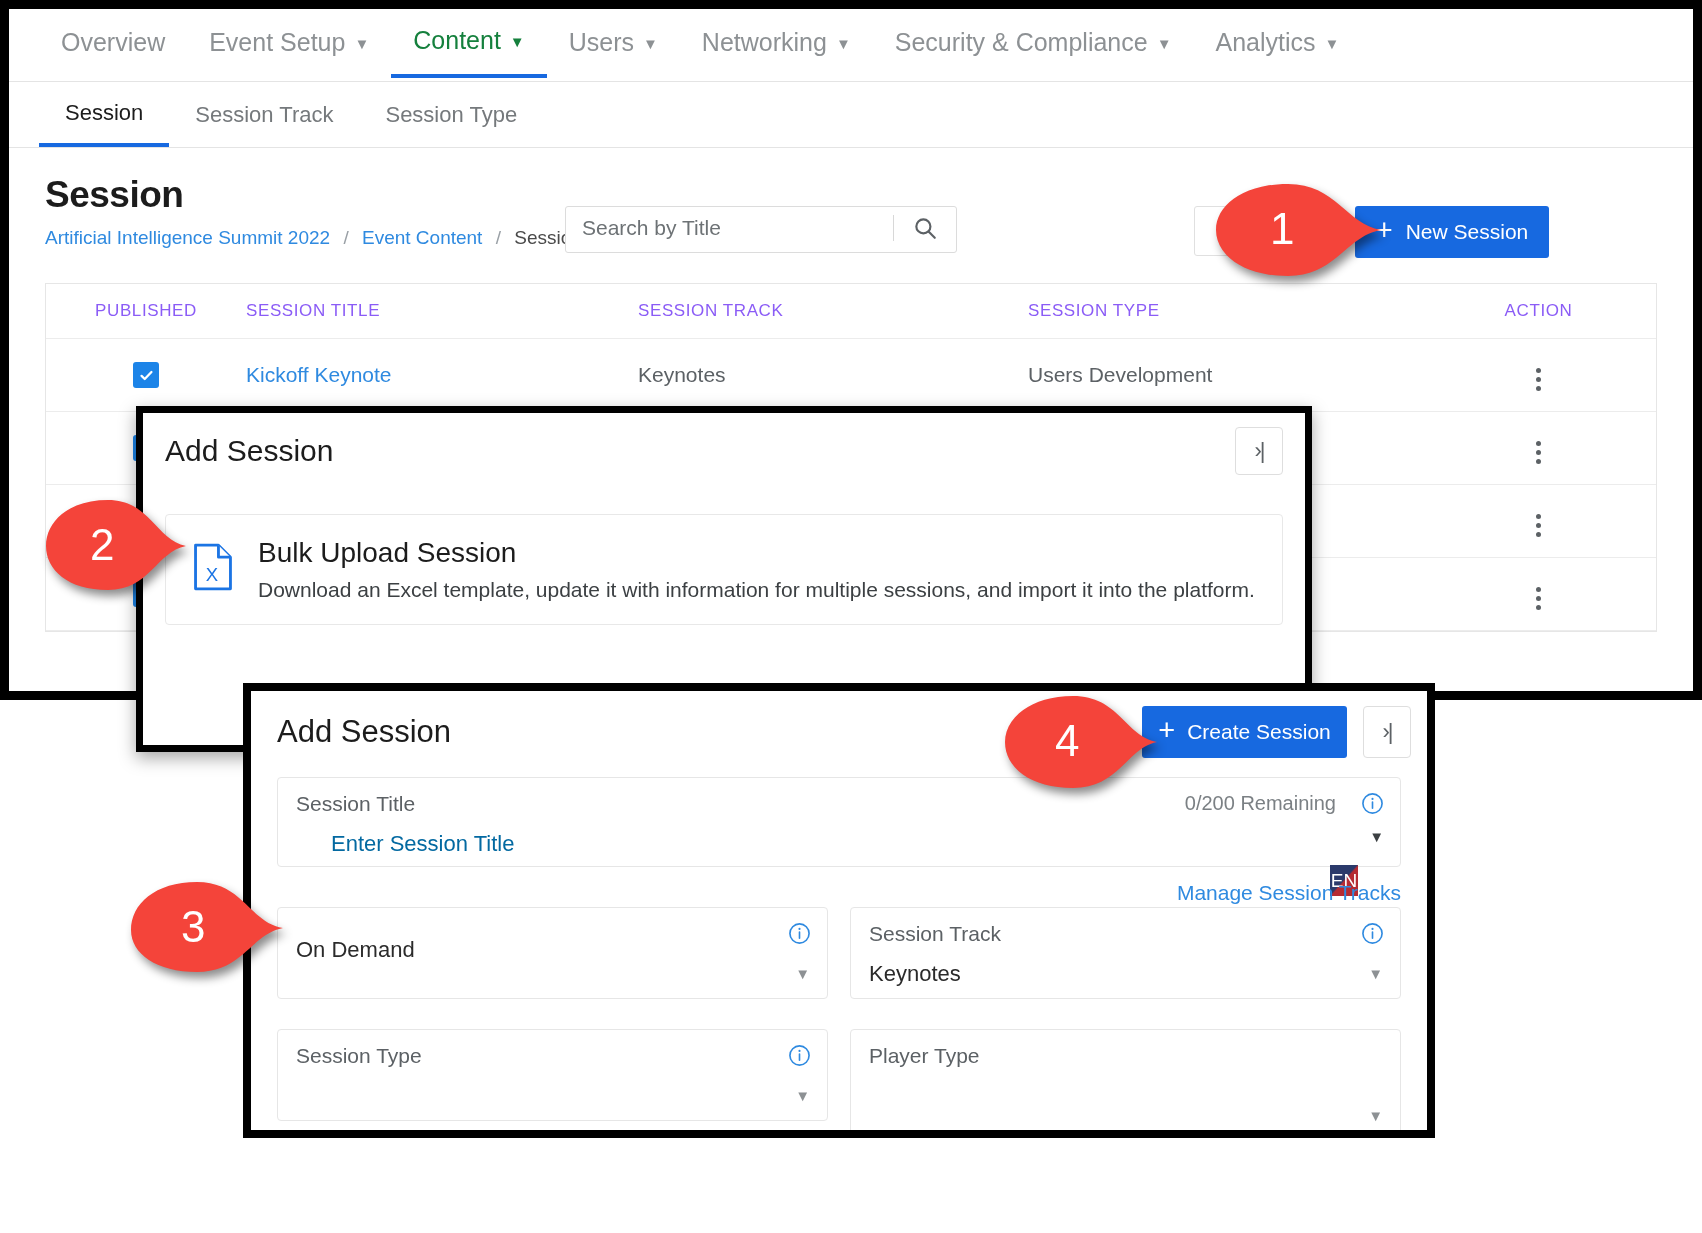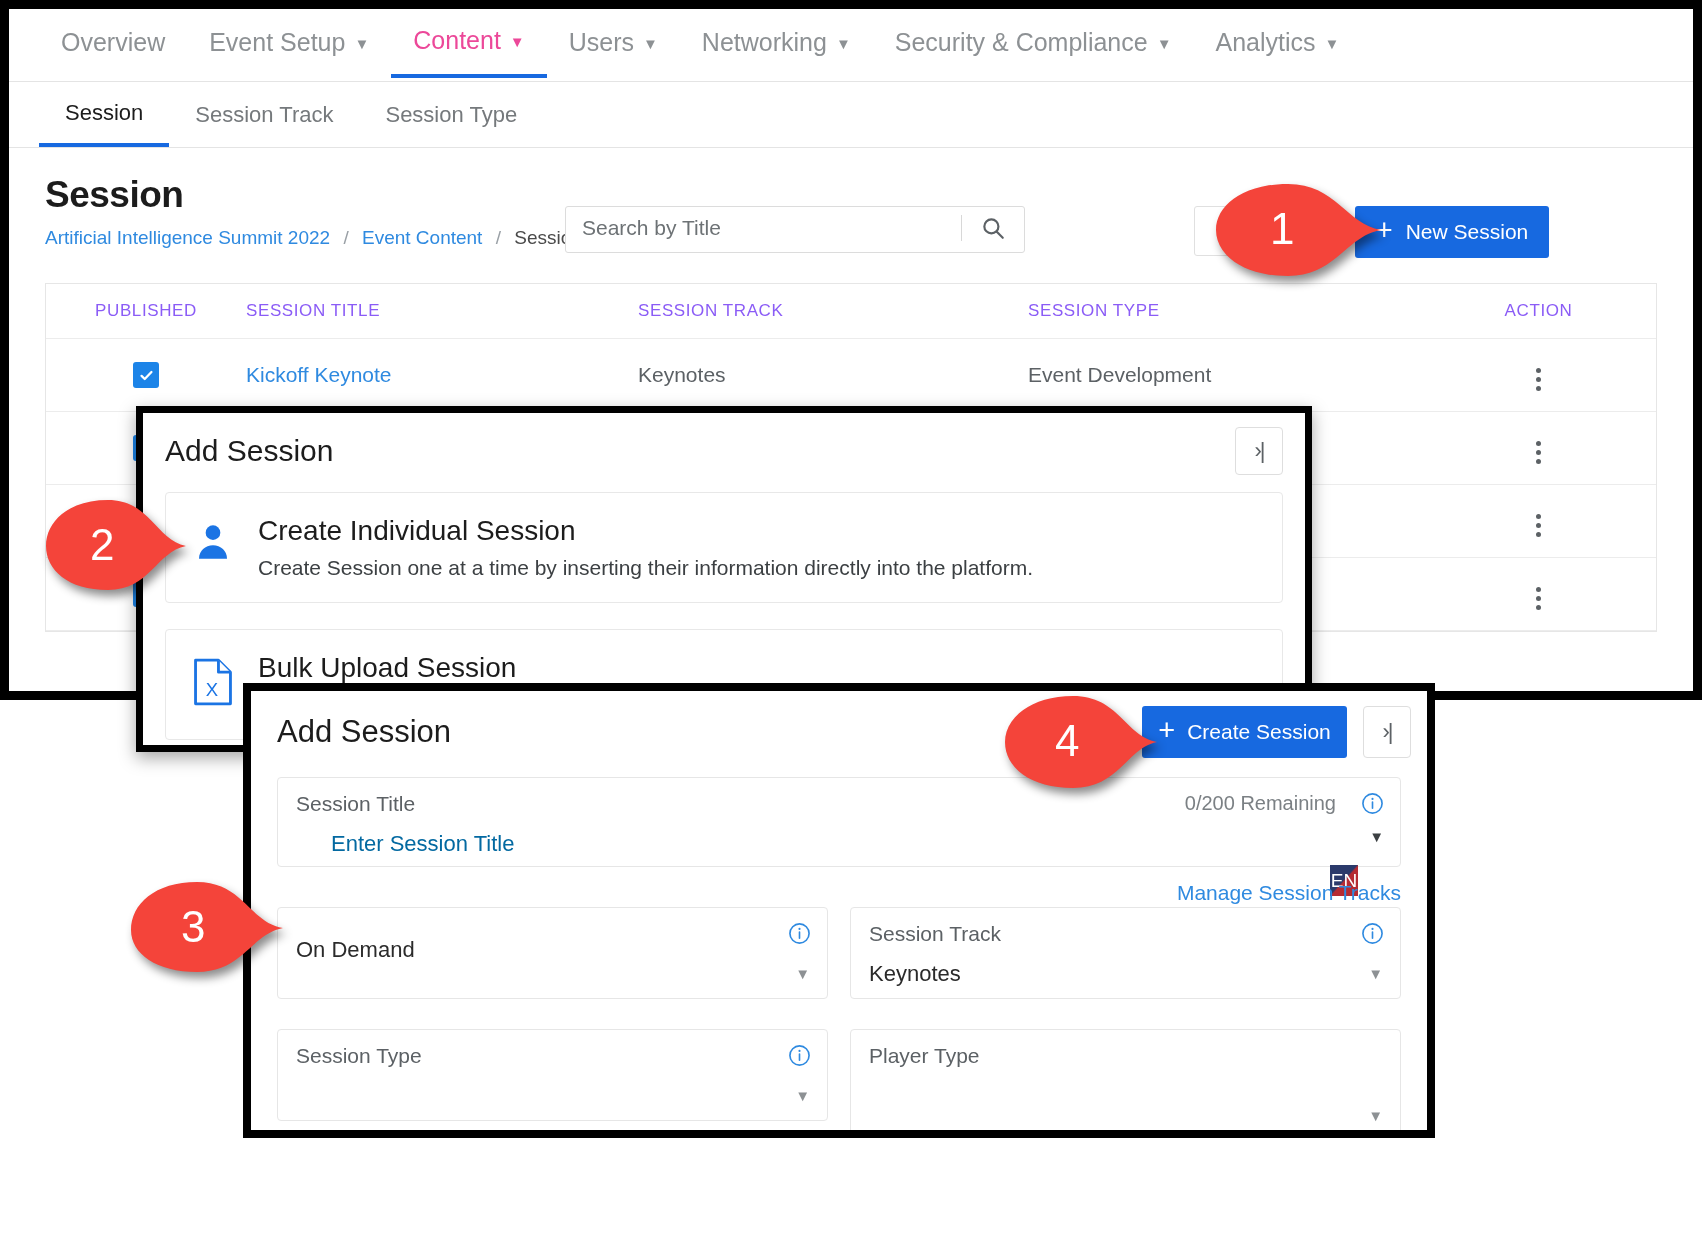--- a/index.html
+++ b/index.html
@@ -20,21 +20,21 @@
 
   
   .topnav{
     height:73px; display:flex; align-items:center; padding:0 0 6px 30px;
     border-bottom:1px solid #e4e4e4; position:relative;
   }
   .topnav-item{
     font-size:25px; color:#8d9194; padding:0 22px; height:72px;
     display:flex; align-items:center; cursor:pointer; white-space:nowrap;
   }
-  .topnav-item.active{ color:#ec4899; border-bottom:4px solid #1769e0; }
+  .topnav-item.active{ color:#15803d; border-bottom:4px solid #1769e0; }
   .caret{ font-size:15px; margin-left:9px; position:relative; top:1px; }
 
   
   .subnav{
     height:66px; display:flex; align-items:center; padding-left:30px;
     border-bottom:1px solid #e4e4e4;
   }
   .subnav-item{
     font-size:22px; color:#75797c; padding:0 26px; height:65px;
     display:flex; align-items:center; cursor:pointer; white-space:nowrap;
@@ -43,21 +43,21 @@
 
   
   .pagehead{ padding:26px 36px 0 36px; position:relative; height:135px; }
   .page-title{ font-size:37px; font-weight:700; color:#1c1c1c; letter-spacing:-.5px; }
   .crumbs{ margin-top:9px; font-size:19px; color:#4a4a4a; line-height:26px; max-width:560px;}
   .crumbs a{ color:#2f8ae0; text-decoration:none; cursor:pointer; }
   .crumb-sep{ color:#9aa0a6; padding:0 8px; }
   .crumb-cur{ color:#4a4a4a; }
 
   .searchbox{
-    position:absolute; left:556px; top:197px; width:460px; height:47px;
+    position:absolute; left:556px; top:197px; width:392px; height:47px;
     border:1px solid #dcdcdc; border-radius:3px; background:#fff;
     display:flex; align-items:center; padding:0 0 3px 14px;
   }
   .searchbox input{
     border:0; outline:0; flex:1; font-size:21px; color:#5a5f63;
     font-family:"Liberation Sans", sans-serif; background:transparent;
   }
   .searchbox input::placeholder{ color:#6d7275; }
   .search-div{ width:1px; height:26px; background:#d8d8d8; }
   .search-btn{ width:62px; display:flex; align-items:center; justify-content:center; cursor:pointer;}
@@ -262,21 +262,21 @@
     <div class="tbl-row">
       <div class="c-pub">
         <span class="chk">
           <svg width="17" height="17" viewBox="0 0 24 24">
               <path d="M5 12.5l4.5 4.5L19 7" fill="none" stroke="#fff" stroke-width="3.2" stroke-linecap="round" stroke-linejoin="round"></path>
             </svg>
         </span>
       </div>
       <div class="c-title td link">Kickoff Keynote</div>
       <div class="c-track td">Keynotes</div>
-      <div class="c-type td">Event Development</div>
+      <div class="c-type td">Users Development</div>
       <div class="c-act">
         <span class="kebab">
             <i></i>
             <i></i>
             <i></i>
           </span>
       </div>
     </div>
 
     <div class="tbl-row">
@@ -340,32 +340,20 @@
     </div>
   </div>
 </div>
 
 <div id="modal-chooser">
   <div class="m-head">
     <div class="m-title">Add Session</div>
     <div class="collapse-btn">›|</div>
   </div>
 
-  <div class="opt-card">
-    <div class="opt-icon">
-      <svg width="40" height="42" viewBox="0 0 24 24" fill="#1b74e4">
-        <circle cx="12" cy="6.4" r="4.4"></circle>
-        <path d="M3.6 22c0-4.6 3.8-8 8.4-8s8.4 3.4 8.4 8z"></path>
-      </svg>
-    </div>
-    <div>
-      <div class="opt-title">Create Individual Session</div>
-      <div class="opt-desc">Create Session one at a time by inserting their information directly into the platform.</div>
-    </div>
-  </div>
 
   <div class="opt-card" style="margin-top:26px">
     <div class="opt-icon">
       <svg width="40" height="48" viewBox="0 0 36 44">
         <path d="M2 2h21l11 11v29H2z" fill="#fff" stroke="#1b74e4" stroke-width="2.6" stroke-linejoin="round"></path>
         <path d="M23 2v11h11" fill="#fff" stroke="#1b74e4" stroke-width="2.6" stroke-linejoin="round"></path>
         <text x="17" y="35" font-size="17" fill="#1b74e4" text-anchor="middle" font-family="Liberation Sans, sans-serif">X</text>
       </svg>
     </div>
     <div>

